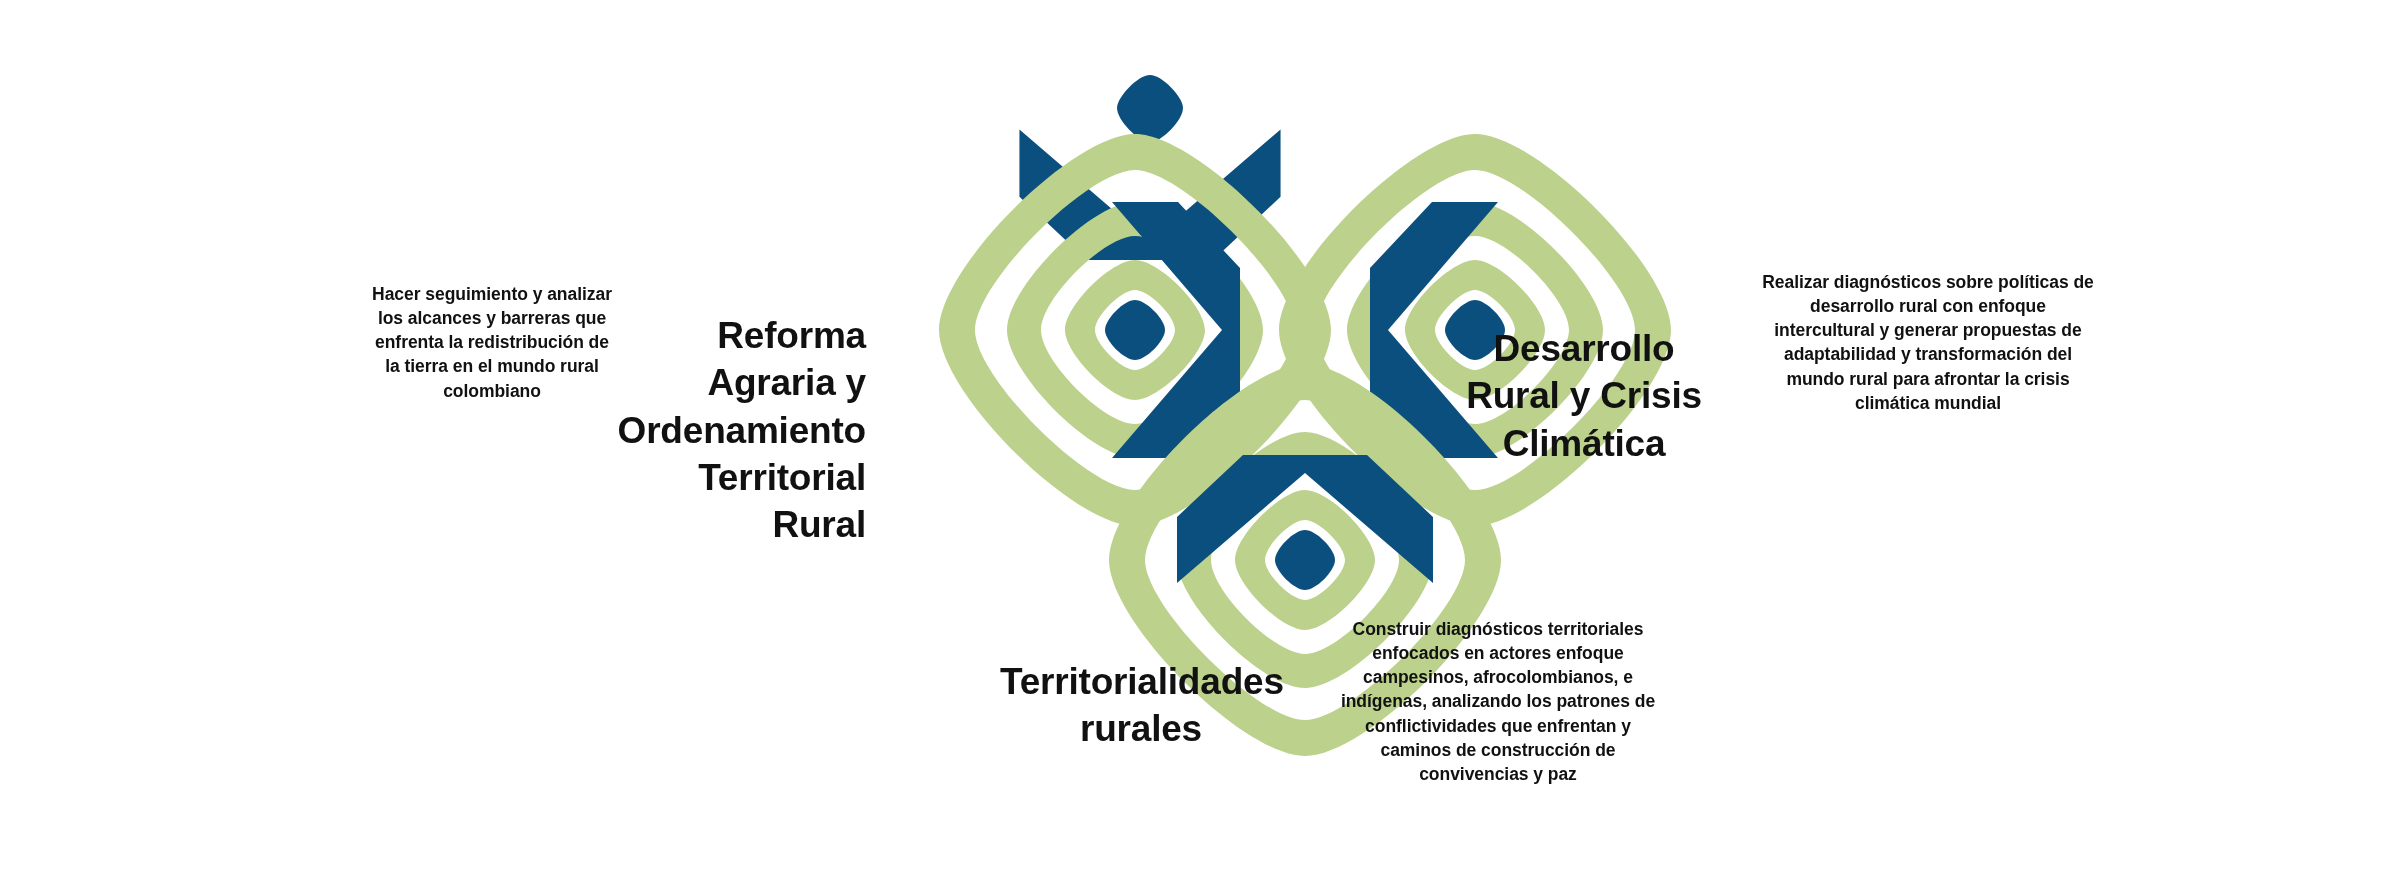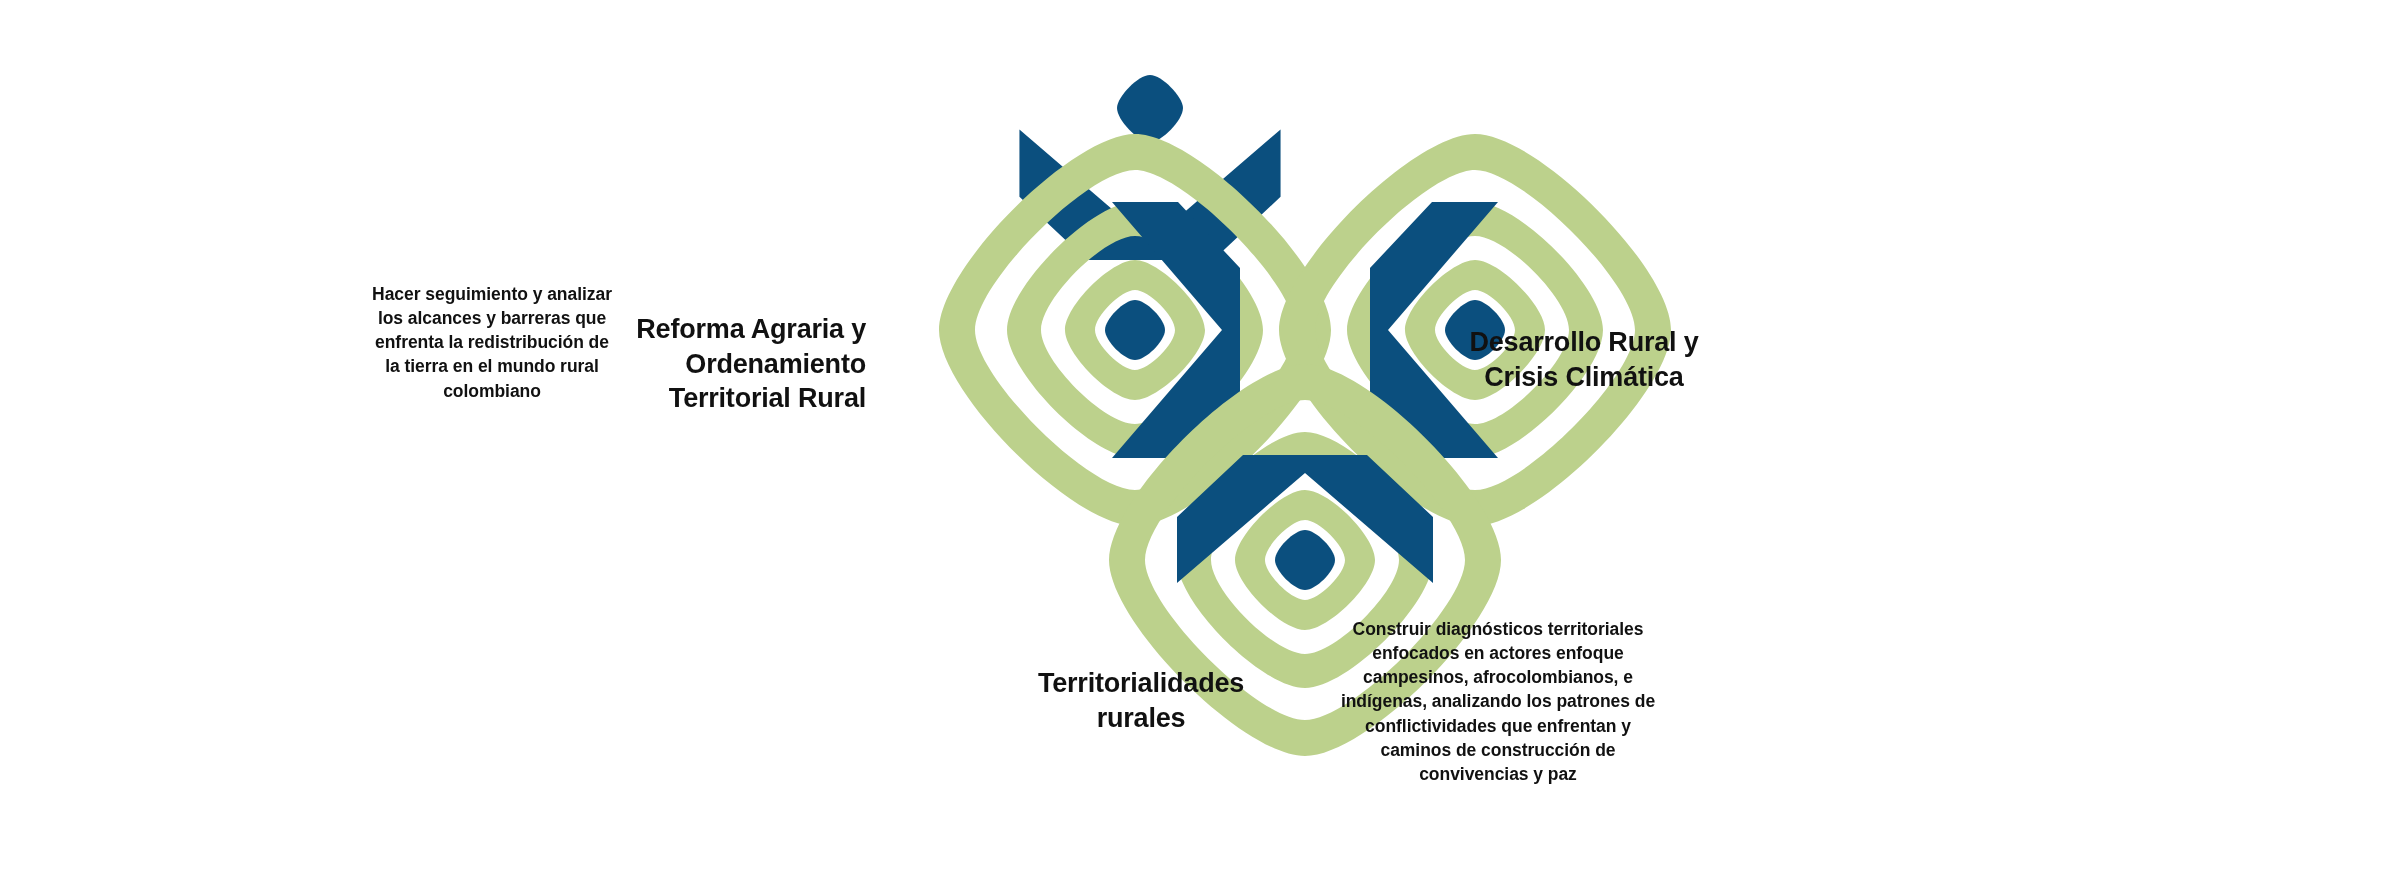--- a/index.html
+++ b/index.html
@@ -19,21 +19,21 @@
     left:930px; top:30px;
     width:850px; height:820px;
   }
   #logo-svg{ width:100%; height:100%; display:block; }
 
   
   .txt{ position:absolute; }
 
   .lobe-title{
     font-weight:bold;
-    font-size:27px;
+    font-size:37px;
     line-height:1.28;
     letter-spacing:-0.2px;
     color:#111111;
   }
   .desc{
     font-weight:bold;
     font-size:17.5px;
     line-height:1.38;
     letter-spacing:-0.05px;
     color:#111111;
@@ -61,21 +61,20 @@
   
   #desc-right{
     left:1758px; top:270px;
     width:340px;
   }
   
   #title-bottom{
     left:1000px; top:658px;
     width:282px;
     text-align:center;
-    margin-top:8px;
   }
   
   #desc-bottom{
     left:1328px; top:617px;
     width:340px;
   }
 </style>
 </head>
 <body>
 
@@ -152,18 +151,19 @@
       </g>
     </svg>
   </div>
 
   <div class="txt desc" id="desc-left">Hacer seguimiento y analizar los alcances y barreras que enfrenta la redistribución de la tierra en el mundo rural colombiano</div>
 
   <div class="txt lobe-title" id="title-left">Reforma Agraria y Ordenamiento Territorial Rural</div>
 
   <div class="txt lobe-title" id="title-right">Desarrollo Rural y Crisis Climática</div>
 
+  <div class="txt desc" id="desc-right">Realizar diagnósticos sobre políticas de desarrollo rural con enfoque intercultural y generar propuestas de adaptabilidad y transformación del mundo rural para afrontar la crisis climática mundial</div>
 
   <div class="txt lobe-title" id="title-bottom">Territorialidades rurales</div>
 
   <div class="txt desc" id="desc-bottom">Construir diagnósticos territoriales enfocados en actores enfoque campesinos, afrocolombianos, e indígenas, analizando los patrones de conflictividades que enfrentan y caminos de construcción de convivencias y paz</div>
 
 </div>
 
 </body></html>

